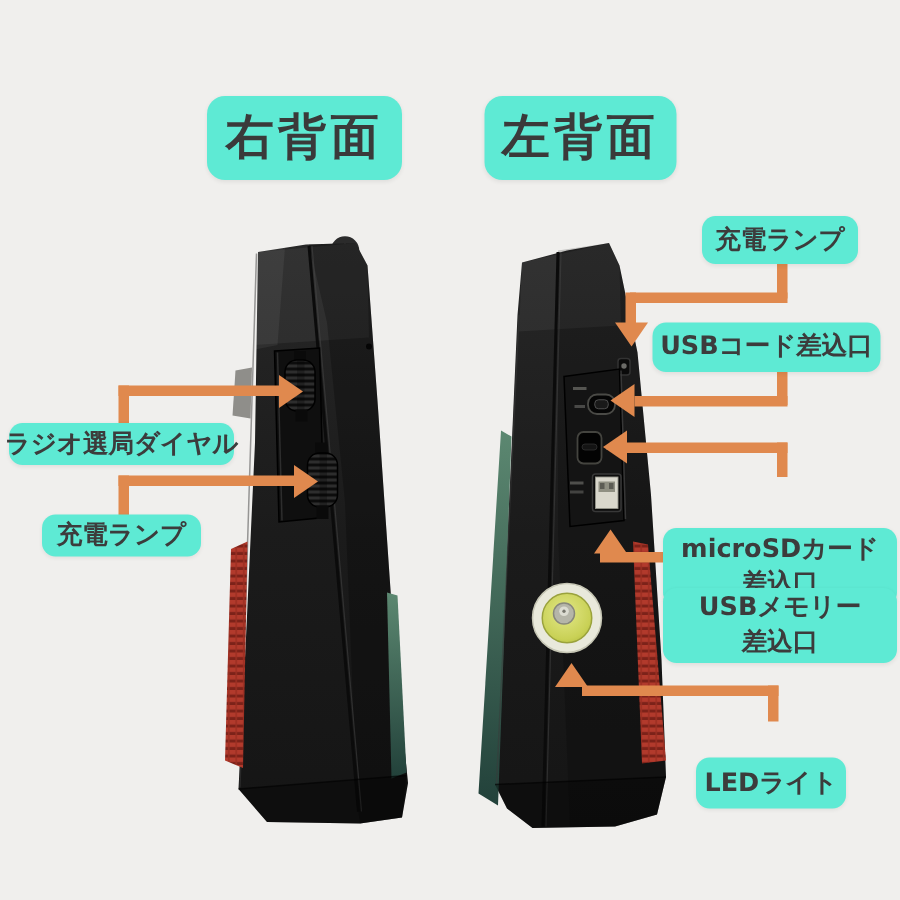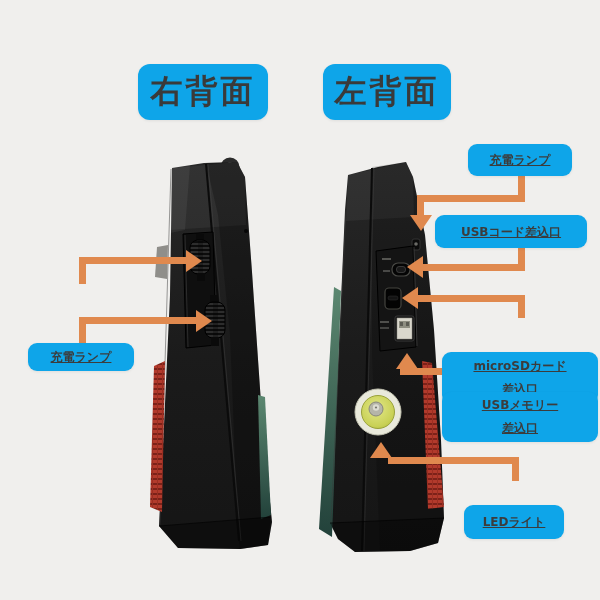--- a/index.html
+++ b/index.html
@@ -3,29 +3,29 @@
 <meta charset="utf-8">
 <style>
   html,body{margin:0;padding:0;}
   .canvas{
     position:relative;width:600px;height:600px;overflow:hidden;
     background:#f0efed;
     font-family:"DejaVu Sans","Liberation Sans",sans-serif;
     color:#3c3c3c;
   }
   .badge{
-    position:absolute;background:#0ea5e9;border-radius:12px;
+    position:absolute;background:#5eead4;border-radius:12px;
     display:flex;align-items:center;justify-content:center;
     box-sizing:border-box;font-weight:bold;
     box-shadow:0 1px 3px rgba(0,0,0,0.07);
   }
   .heading{font-size:32px;letter-spacing:3px;color:#3a3a3a;}
   .callout{
-    font-size:12px;font-weight:bold;color:#3c3c3c;border-radius:9px;
-    line-height:1.0;white-space:nowrap;text-decoration:underline;
+    font-size:17px;font-weight:bold;color:#3c3c3c;border-radius:9px;
+    line-height:1.0;white-space:nowrap;
   }
   .callout.two-line{flex-direction:column;line-height:23px;}
   .hline,.vline{position:absolute;background:#e0894e;}
   .arr{position:absolute;width:0;height:0;}
   .arr-right{border-top:11px solid transparent;border-bottom:11px solid transparent;border-left:16px solid #e0894e;}
   .arr-left{border-top:11px solid transparent;border-bottom:11px solid transparent;border-right:16px solid #e0894e;}
   .arr-down{border-left:11px solid transparent;border-right:11px solid transparent;border-top:16px solid #e0894e;}
   .arr-up{border-left:11px solid transparent;border-right:11px solid transparent;border-bottom:16px solid #e0894e;}
   .devsvg{position:absolute;}
 </style>
@@ -172,20 +172,21 @@
   <div class="arr arr-left" style="left:402px;top:287px;"></div>
 
   <div class="hline" style="left:400px;top:368px;width:125px;height:7px;"></div>
   <div class="vline" style="left:518px;top:368px;width:7px;height:26px;"></div>
   <div class="arr arr-up" style="left:396px;top:353px;"></div>
 
   <div class="hline" style="left:388px;top:457px;width:131px;height:7px;"></div>
   <div class="vline" style="left:512px;top:457px;width:7px;height:24px;"></div>
   <div class="arr arr-up" style="left:370px;top:442px;"></div>
 
+  <div class="badge callout" style="left:6px;top:282px;width:150px;height:28px;">ラジオ選局ダイヤル</div>
 
   <div class="badge callout" style="left:28px;top:343px;width:106px;height:28px;">充電ランプ</div>
 
   <div class="badge callout" style="left:468px;top:144px;width:104px;height:32px;">充電ランプ</div>
 
   <div class="badge callout" style="left:435px;top:215px;width:152px;height:33px;">USBコード差込口</div>
 
   <div class="badge callout two-line" style="left:442px;top:316px;width:156px;height:52px;margin-top:36px;">
     <span>microSDカード</span>
     <span>差込口</span>

